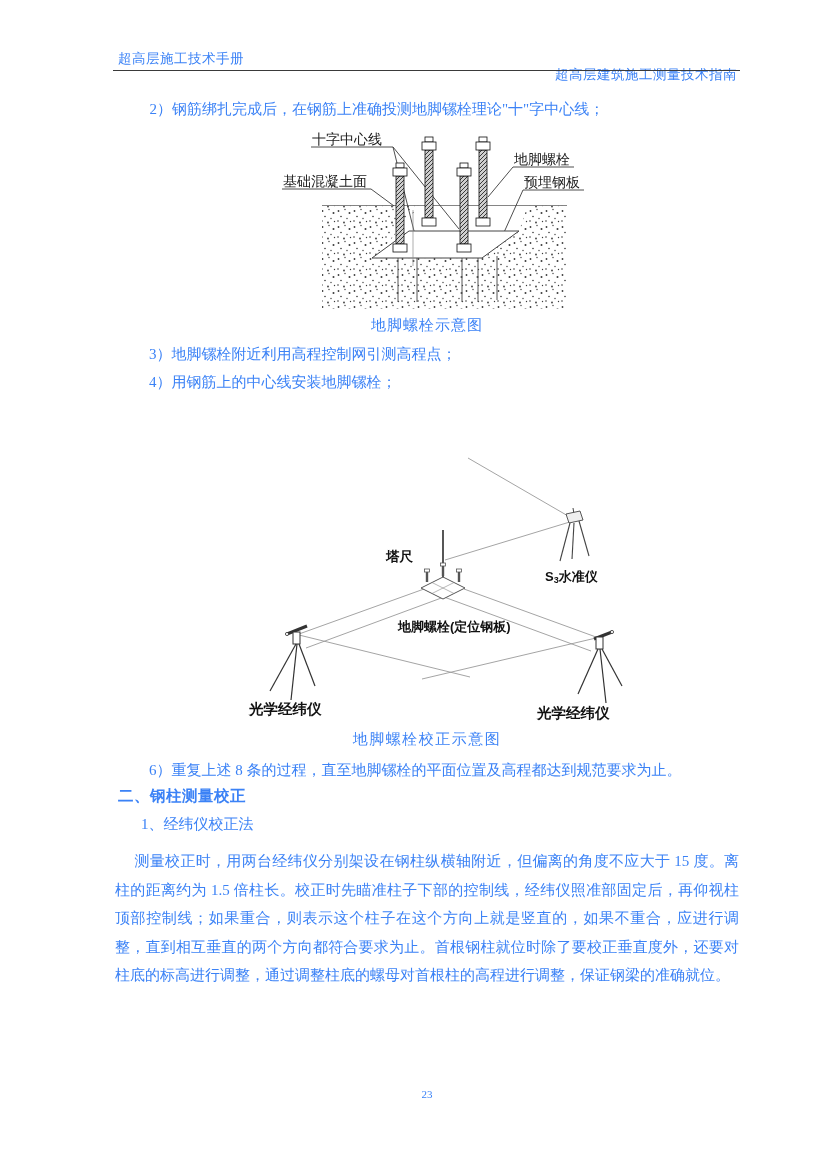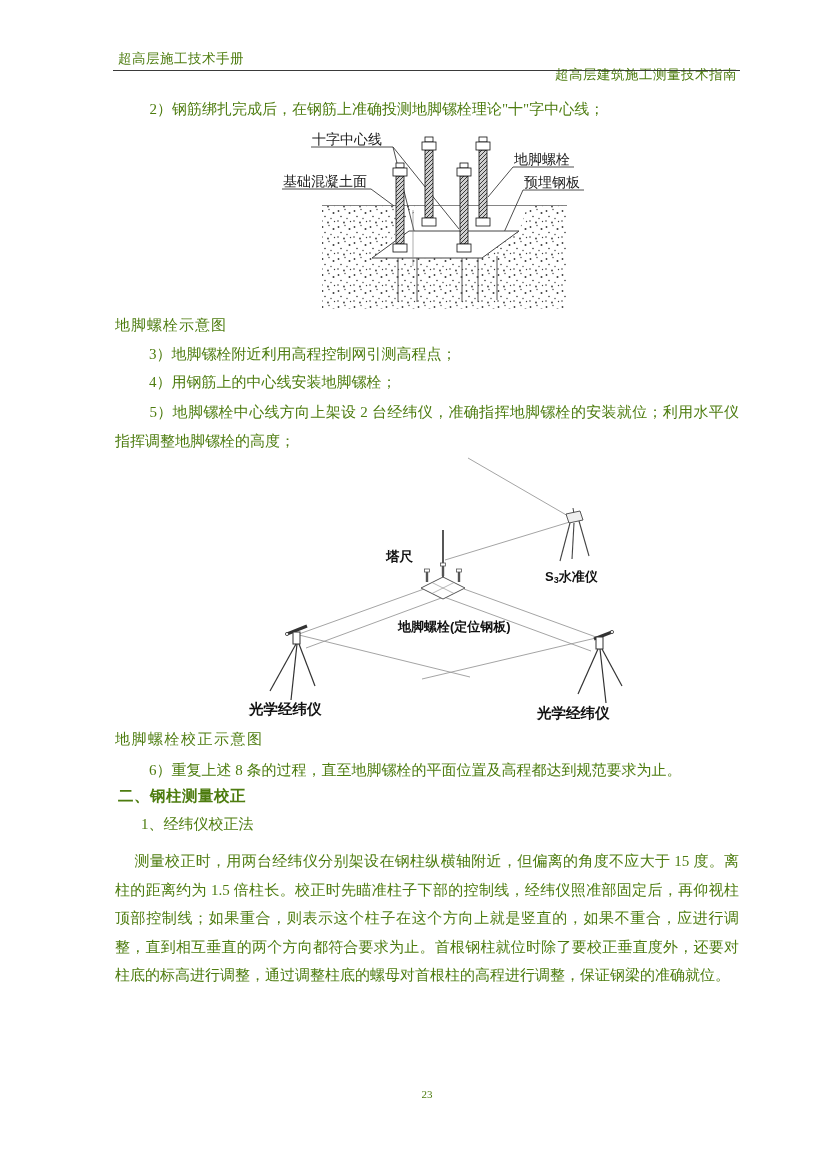--- a/index.html
+++ b/index.html
@@ -1,28 +1,28 @@
 <!DOCTYPE html>
 <html><head>
 <meta charset="utf-8">
 <style>
   html,body{margin:0;padding:0;background:#ffffff;}
   .page{
     position:relative;width:826px;height:1169px;background:#ffffff;overflow:hidden;
-    font-family:"Liberation Serif","DejaVu Serif",serif;color:#4d7c0f;
+    font-family:"Liberation Serif","DejaVu Serif",serif;color:#3b82f6;
   }
   .abs{position:absolute;}
   .hdr{font-size:13.5px;letter-spacing:0.5px;white-space:nowrap;}
   .hdr-rule{position:absolute;left:113px;top:70px;width:627px;height:1px;background:#3a3a3a;}
   .bodyline{font-size:15px;white-space:nowrap;}
   .bodypar{font-size:15px;text-align:justify;text-justify:inter-character;width:624px;}
   .indent2{text-indent:2.3em;}
   .indent15{text-indent:1.3em;}
   .lh29{line-height:29px;}
-  .caption{position:absolute;left:115px;width:624px;text-align:left;font-size:15px;letter-spacing:1px;}
+  .caption{position:absolute;left:115px;width:624px;text-align:center;font-size:15px;letter-spacing:1px;}
   .heading{font-family:"Liberation Sans","DejaVu Sans",sans-serif;font-weight:bold;font-size:15.5px;white-space:nowrap;letter-spacing:0.5px;}
   .pagenum{position:absolute;left:115px;top:1088px;width:624px;text-align:center;font-size:11px;}
   svg{position:absolute;overflow:visible;}
   svg text{font-family:"Liberation Sans","DejaVu Sans",sans-serif;}
   .dlabel-serif{font-family:"Liberation Serif","DejaVu Serif",serif;font-size:14px;fill:#1a1a1a;}
   .dlabel-bold{font-weight:bold;font-size:13px;fill:#111;}
 </style>
 </head>
 <body>
 
@@ -110,21 +110,20 @@
 
     <text x="312" y="144" class="dlabel-serif">十字中心线</text>
     <text x="283" y="186" class="dlabel-serif">基础混凝土面</text>
     <text x="514" y="164" class="dlabel-serif">地脚螺栓</text>
     <text x="524" y="187" class="dlabel-serif">预埋钢板</text>
   </svg>
   <div class="caption" style="top:316px;">地脚螺栓示意图</div>
 
   <div class="abs bodyline" style="left:149px;top:345px;">3）地脚镙栓附近利用高程控制网引测高程点；</div>
   <div class="abs bodyline" style="left:149px;top:373px;">4）用钢筋上的中心线安装地脚镙栓；</div>
-  <div class="abs bodypar indent2 lh29" style="left:115px;top:398px;">5）地脚镙栓中心线方向上架设 2 台经纬仪，准确指挥地脚镙栓的安装就位；利用水平仪指挥调整地脚镙栓的高度；</div>
 
   <svg style="left:240px;top:455px;" width="400" height="270" viewBox="240 455 400 270">
 
     <g stroke="#9a9a9a" stroke-width="0.9">
       <line x1="468" y1="458" x2="575" y2="520"></line>
       <line x1="573" y1="521" x2="445" y2="560"></line>
       <line x1="424" y1="589" x2="299" y2="634"></line>
       <line x1="444" y1="597" x2="306" y2="648"></line>
       <line x1="464" y1="589" x2="596" y2="637"></line>
       <line x1="444" y1="597" x2="591" y2="651"></line>

